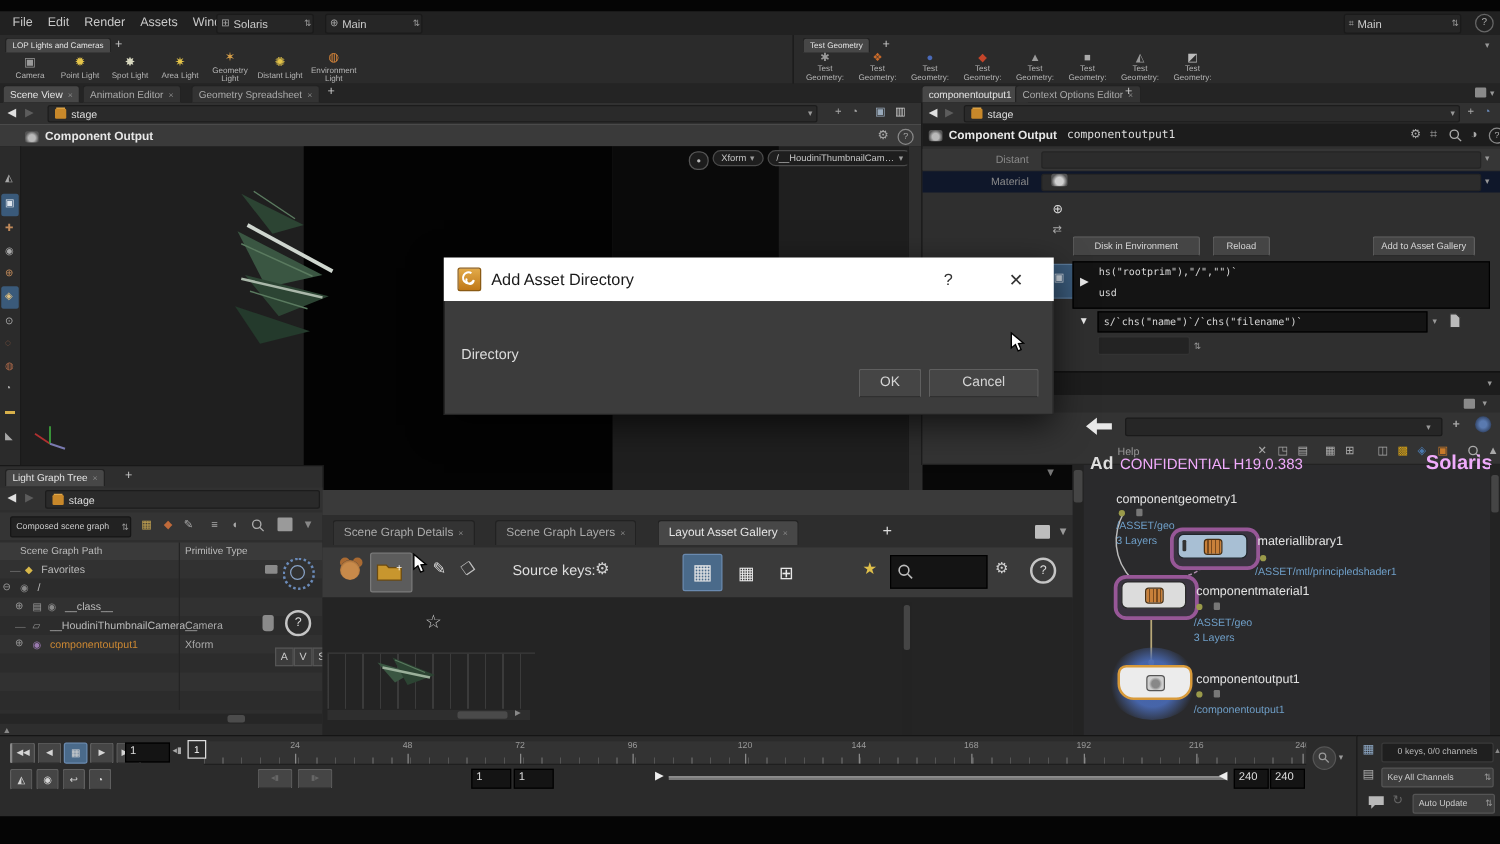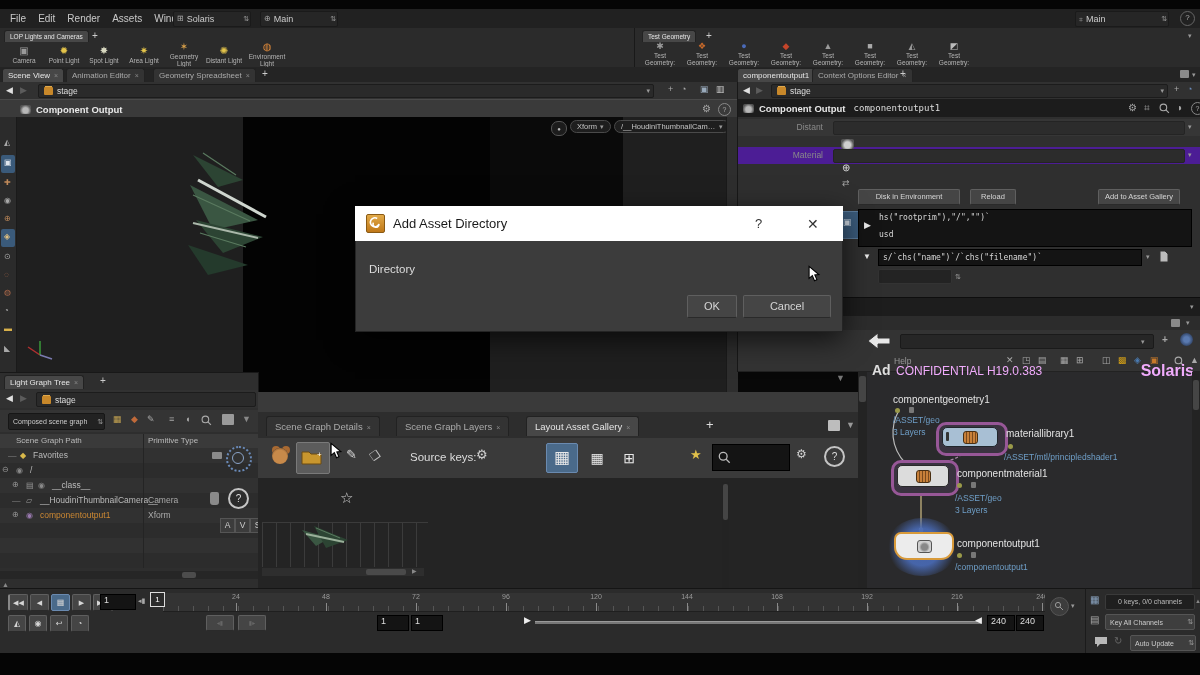--- a/index.html
+++ b/index.html
@@ -259,21 +259,21 @@
         </svg>
       <span class="ic a" style="left:438px;font-size:10px">◑</span>
       <span class="a" style="left:453px;top:3px;width:11px;height:11px;border:1px solid #888;border-radius:50%;text-align:center;line-height:11px;font-size:7px;color:#aaa">?</span>
     </div>
 
     <div class="a" style="left:0;top:20px;width:463px;height:17px;background:#363636">
       <span class="a" style="right:378px;top:3px;font-size:8.5px;color:#8a8a8a">Distant</span>
       <div class="a" style="left:95px;top:2px;width:350px;height:12px;background:#2c2c2c;border:1px solid #242424;border-radius:2px"></div>
       <span class="a caret" style="left:450px;top:4px">▾</span>
     </div>
-    <div class="a" style="left:0;top:48px;width:463px;height:17px;background:#4c1d95">
+    <div class="a" style="left:0;top:38px;width:463px;height:17px;background:#0f172a">
       <span class="a" style="right:378px;top:3px;font-size:8.5px;color:#8a8a8a">Material</span>
       <div class="a" style="left:95px;top:2px;width:350px;height:12px;background:#2c2c2c;border:1px solid #242424;border-radius:2px"></div>
       <span class="a caret" style="left:450px;top:4px">▾</span>
     </div>
 
     <div class="a" style="left:100px;top:22px;width:22px;height:150px">
       <span class="a" style="left:3px;top:18px;width:13px;height:10px;background:radial-gradient(circle at 50% 60%,#cfcfcf 0 35%,#555 70%);border-radius:2px"></span>
       <span class="a ic" style="left:4px;top:42px;font-size:10px;color:#ddd">⊕</span>
       <span class="a ic" style="left:4px;top:58px;font-size:9px">⇄</span>
       <div class="a" style="left:0;top:90px;width:20px;height:26px;background:#3a5a7a;border:1px solid #5a7a9a;border-radius:2px"></div>
@@ -625,21 +625,21 @@
       <span style="display:inline-block;width:17px;height:17px;margin:0 8px 0 11px;background:linear-gradient(#e2aa49,#c07818);border:1px solid #8a5a14;border-radius:2px;position:relative">
         <svg width="17" height="17" viewBox="0 0 16 16" style="position:absolute;left:-1px;top:-1px">
             <path d="M10.5 4.2 A4.2 4.2 0 1 0 12.2 9.5 A2.8 2.8 0 1 1 7 8.2" fill="none" stroke="#fff" stroke-width="1.5"></path>
           </svg>
       </span>
       <span style="font-size:13px;color:#1a1a1a">Add Asset Directory</span>
       <span style="position:absolute;left:400px;font-size:13px;color:#333">?</span>
       <span style="position:absolute;left:452px;font-size:14px;color:#333">✕</span>
     </div>
     <div class="a" style="left:0;top:35px;width:486px;height:90px;background:#3c3c3c;border:1px solid #242424;border-top:none">
-      <span class="a" style="left:13px;top:22px;font-size:11.5px;color:#dcdcdc">Directory</span>
+      <span class="a" style="left:13px;top:37px;font-size:11.5px;color:#dcdcdc">Directory</span>
       <svg class="a" style="left:452px;top:24px" width="13" height="18" viewBox="0 0 12 16">
           <path d="M1 1 L1 12 L4 9.5 L6 14.2 L8.2 13.2 L6.3 8.8 L10 8.5 Z" fill="#fff" stroke="#000"></path>
         </svg>
       <div class="a btn3d" style="left:331px;top:54px;width:48px;height:21px;font-size:11px;line-height:21px">OK</div>
       <div class="a btn3d" style="left:387px;top:54px;width:86px;height:21px;font-size:11px;line-height:21px">Cancel</div>
     </div>
   </div>
 
 </div>
 

